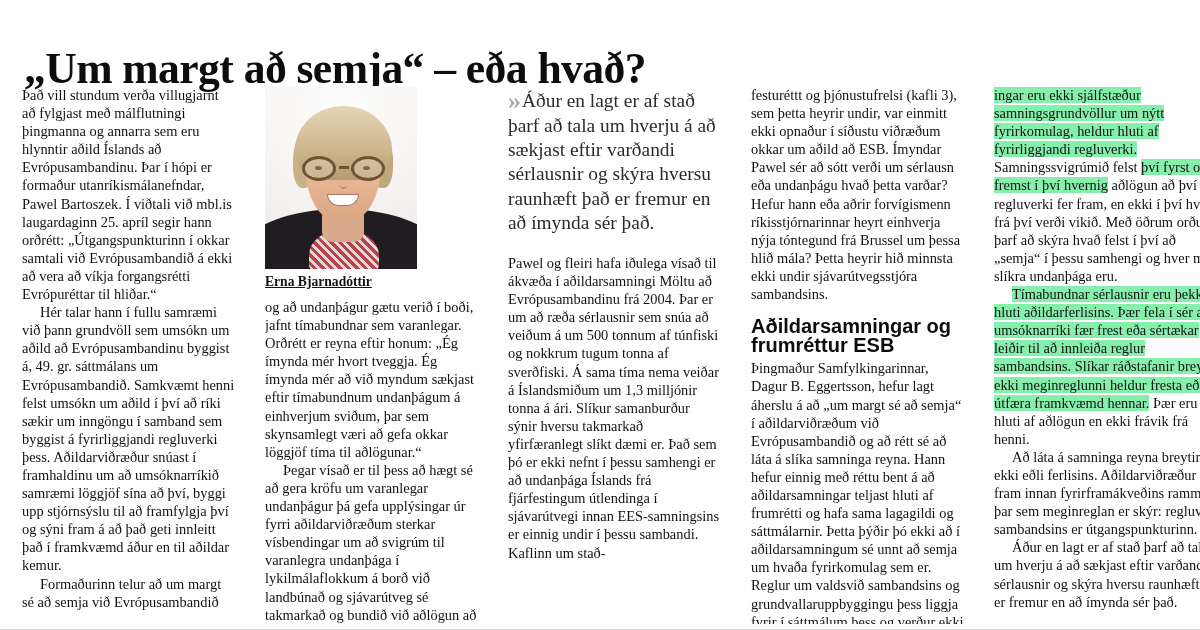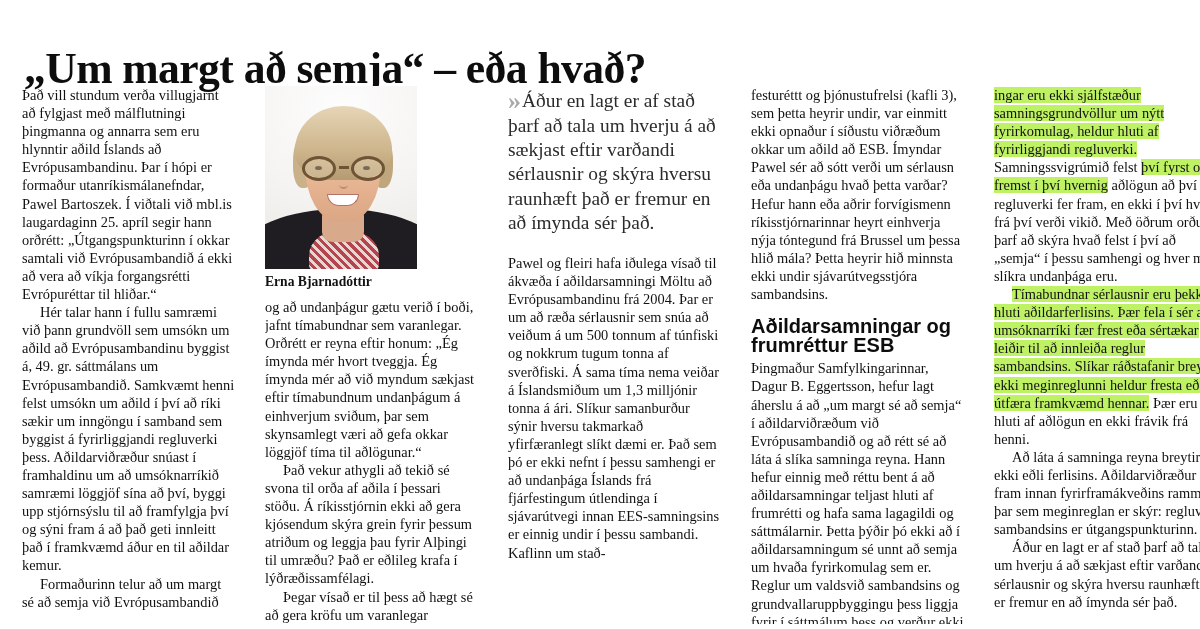--- a/index.html
+++ b/index.html
@@ -187,20 +187,21 @@
     border-bottom: 2px solid rgba(160,110,80,0.55);
     border-radius: 0 0 8px 8px;
   }
   .caption {
     font-family: "Liberation Serif", "DejaVu Serif", serif;
     font-weight: bold;
     font-size: 13.6px;
     line-height: 18px;
     margin: 4px 0 7px 0;
     color: #111;
+    text-decoration: underline;
   }
 
   
   .pullquote {
     position: relative;
     font-size: 19.4px;
     line-height: 24.2px;
     color: #2b2b2b;
     font-family: "Liberation Serif", "DejaVu Serif", serif;
     padding: 2px 0 14px 0;
@@ -223,21 +224,21 @@
     font-family: "Liberation Sans", "DejaVu Sans", sans-serif;
     font-weight: bold;
     font-size: 20px;
     line-height: 18.6px;
     margin: 14px 0 5px 0;
     color: #0d0d0d;
   }
 
   
   mark.hl {
-    background: #bef264;
+    background: #86efac;
     color: inherit;
     padding: 0;
   }
 
   
   .page-bottom-rule {
     position: absolute;
     left: 0; bottom: 0;
     width: 1200px; height: 1px;
     background: #d8d8d8;
@@ -275,21 +276,20 @@
           <div class="lens left"></div>
           <div class="bridge"></div>
           <div class="lens right"></div>
         </div>
         <div class="nose"></div>
         <div class="mouth"></div>
       </div>
       <div class="caption">Erna Bjarnadóttir</div>
     </div>
     <p class="noindent">og að undanþágur gætu verið í boði, jafnt tímabundnar sem varanlegar. Orðrétt er reyna eftir honum: „Ég ímynda mér hvort tveggja. Ég ímynda mér að við myndum sækjast eftir tímabundnum undanþágum á einhverjum sviðum, þar sem skynsamlegt væri að gefa okkar löggjöf tíma til aðlögunar.“</p>
-    <p>Það vekur athygli að tekið sé svona til orða af aðila í þessari stöðu. Á ríkisstjórnin ekki að gera kjósendum skýra grein fyrir þessum atriðum og leggja þau fyrir Alþingi til umræðu? Það er eðlileg krafa í lýðræðissamfélagi.</p>
     <p>Þegar vísað er til þess að hægt sé að gera kröfu um varanlegar undanþágur þá gefa upplýsingar úr fyrri aðildarviðræðum sterkar vísbendingar um að svigrúm til varanlegra undanþága í lykilmálaflokkum á borð við landbúnað og sjávarútveg sé takmarkað og bundið við aðlögun að sameiginlegum stefnum sambandsins, en ekki frávik frá þeim. Hér er vísað til greininga Stefáns Más Stefánssonar í bókinni Evrópuréttur – Réttar-</p>
   </div>
 
   <div class="col">
     <div class="pullquote">
       <span class="chev">»</span><span class="pq-text">Áður en lagt er af stað þarf að tala um hverju á að sækjast eftir varðandi sérlausnir og skýra hversu raunhæft það er fremur en að ímynda sér það.</span>
     </div>
     <p>Pawel og fleiri hafa iðulega vísað til ákvæða í aðildarsamningi Möltu að Evrópusambandinu frá 2004. Þar er um að ræða sérlausnir sem snúa að veiðum á um 500 tonnum af túnfiski og nokkrum tugum tonna af sverðfiski. Á sama tíma nema veiðar á Íslandsmiðum um 1,3 milljónir tonna á ári. Slíkur samanburður sýnir hversu takmarkað yfirfæranlegt slíkt dæmi er. Það sem þó er ekki nefnt í þessu samhengi er að undanþága Íslands frá fjárfestingum útlendinga í sjávarútvegi innan EES-samningsins er einnig undir í þessu sambandi. Kaflinn um stað-</p>
   </div>
 

